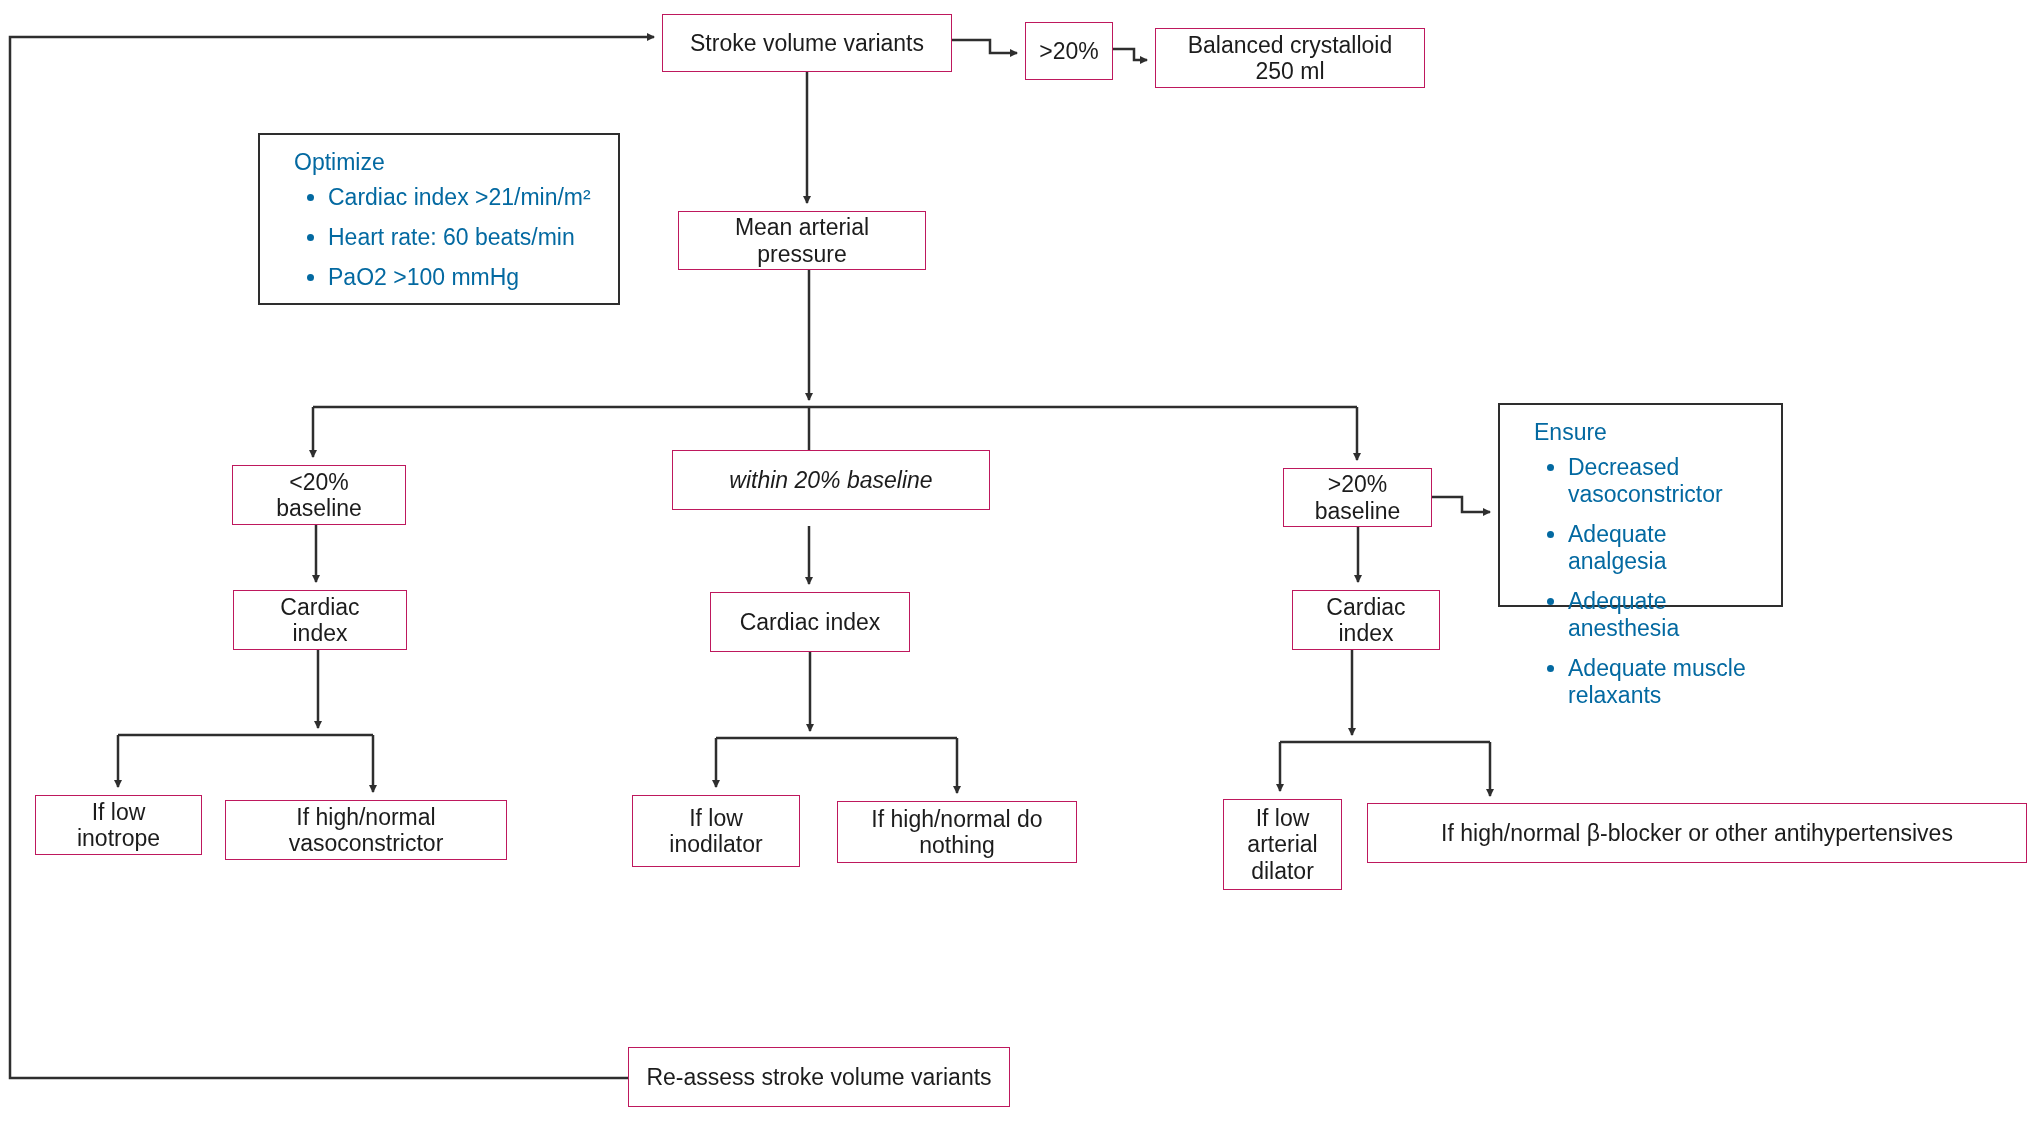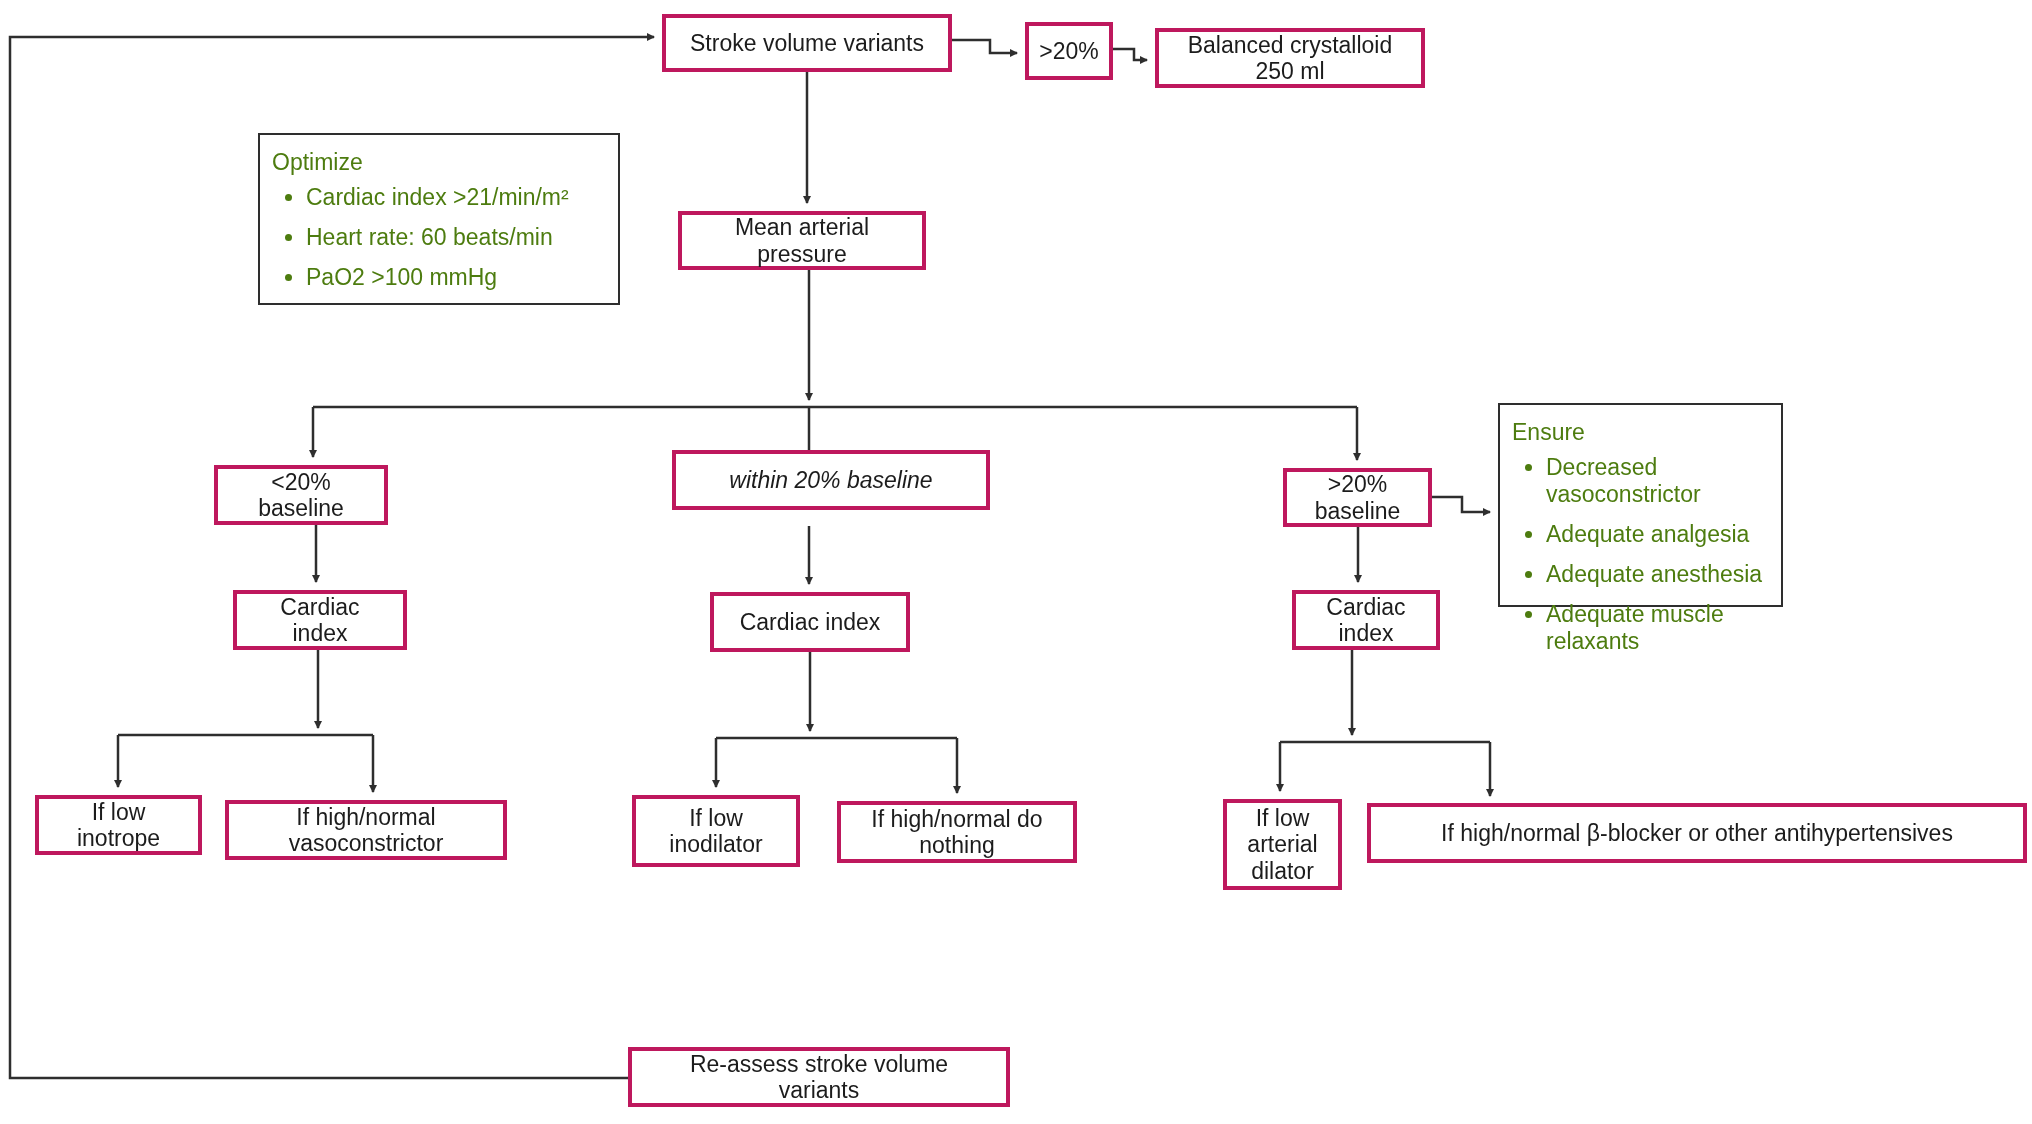--- a/index.html
+++ b/index.html
@@ -2,28 +2,28 @@
 <html><head>
 <meta charset="utf-8">
 <style>
   html,body { margin:0; padding:0; background:#ffffff; }
   .canvas {
     position:relative; width:2032px; height:1124px; background:#ffffff;
     font-family:"Liberation Sans", sans-serif; color:#1c1c1c;
   }
   svg.wires { position:absolute; left:0; top:0; width:2032px; height:1124px; }
   .node {
-    position:absolute; background:#ffffff; border:4px solid #be185d;
+    position:absolute; background:#ffffff; border:1px solid #be185d;
     display:flex; align-items:center; justify-content:center; text-align:center;
     font-size:23px; line-height:1.15; box-sizing:border-box; padding:2px 16px;
     color:#1c1c1c;
   }
   .listbox {
     position:absolute; background:#ffffff; border:2px solid #2e2e2e;
-    box-sizing:border-box; font-size:23px; color:#4d7c0f; padding:12px 16px 8px 10px;
+    box-sizing:border-box; font-size:23px; color:#0369a1; padding:12px 16px 8px 32px;
   }
   .listbox .lb-title { margin:2px 0 8px 2px; }
   .listbox ul { margin:0; padding-left:36px; list-style:disc; }
   .listbox li { margin-bottom:13px; }
 </style>
 </head>
 <body>
 
 <div class="canvas">
 
@@ -76,21 +76,21 @@
     <div class="lb-title">Optimize</div>
     <ul>
         <li>Cardiac index &gt;21/min/m²</li>
         <li>Heart rate: 60 beats/min</li>
         <li>PaO2 &gt;100 mmHg</li>
       </ul>
   </div>
 
   <div class="node" style="left:678px; top:211px; width:248px; height:59px;">Mean arterial pressure</div>
 
-  <div class="node" style="left:214px; top:465px; width:174px; height:60px;">&lt;20% baseline</div>
+  <div class="node" style="left:232px; top:465px; width:174px; height:60px;">&lt;20% baseline</div>
 
   <div class="node" style="left:672px; top:450px; width:318px; height:60px;font-style:italic;">within 20% baseline</div>
 
   <div class="node" style="left:1283px; top:468px; width:149px; height:59px;">&gt;20% baseline</div>
 
   <div class="listbox" style="left:1498px; top:403px; width:285px; height:204px;">
     <div class="lb-title">Ensure</div>
     <ul>
         <li>Decreased vasoconstrictor</li>
         <li>Adequate analgesia</li>

